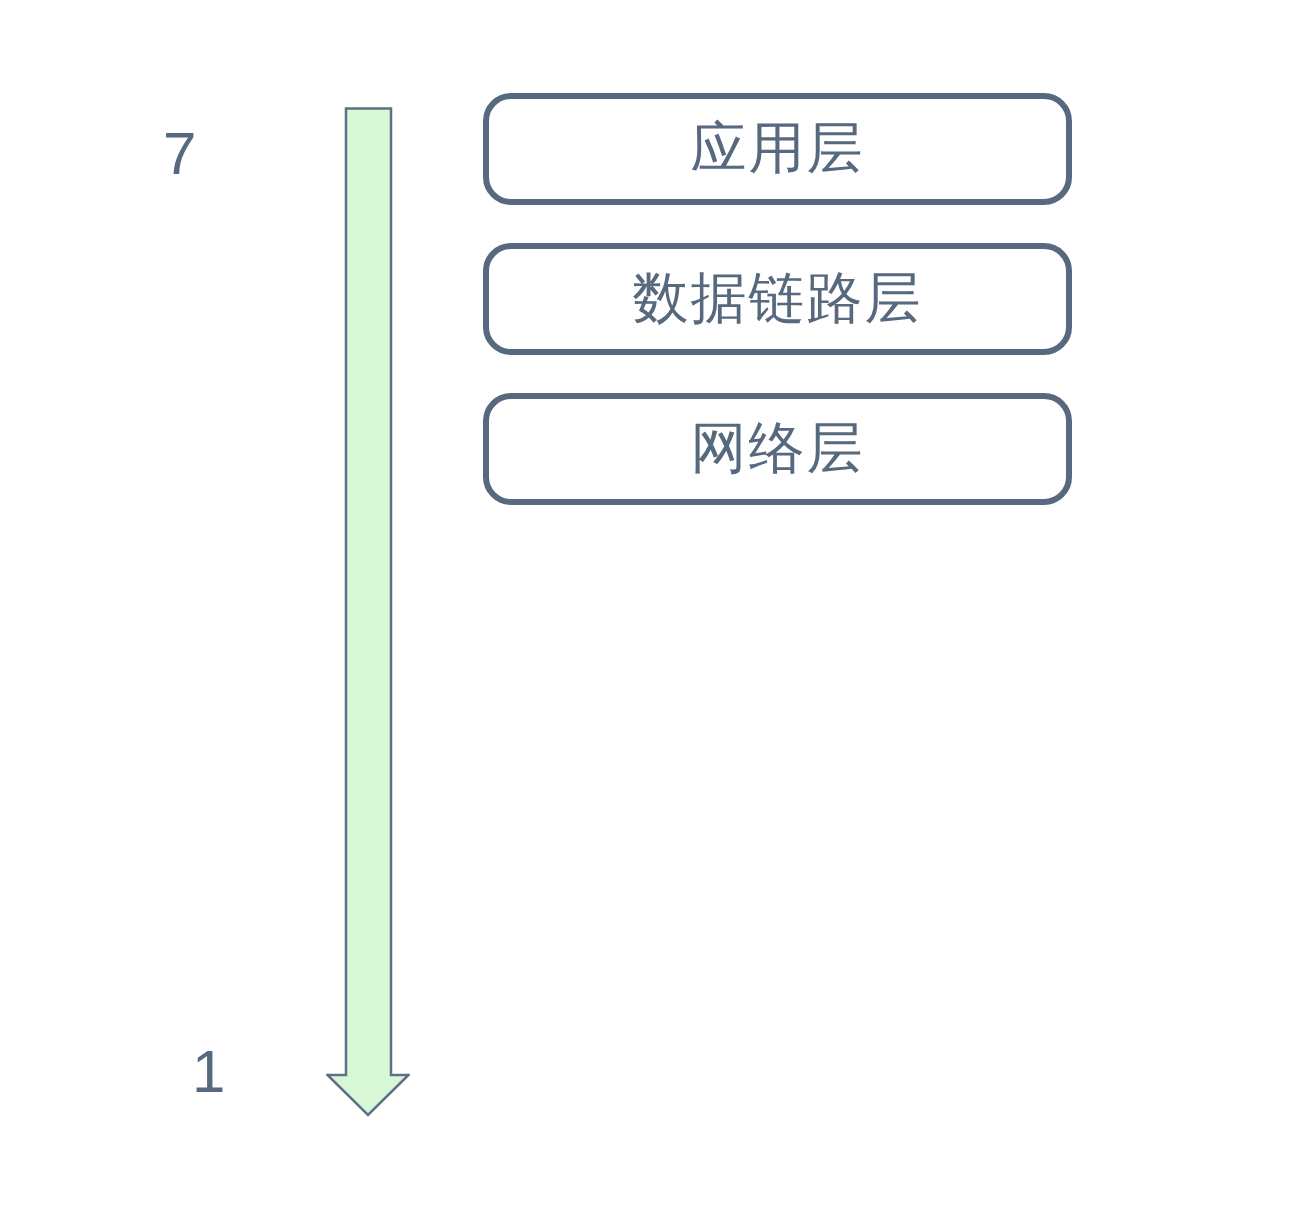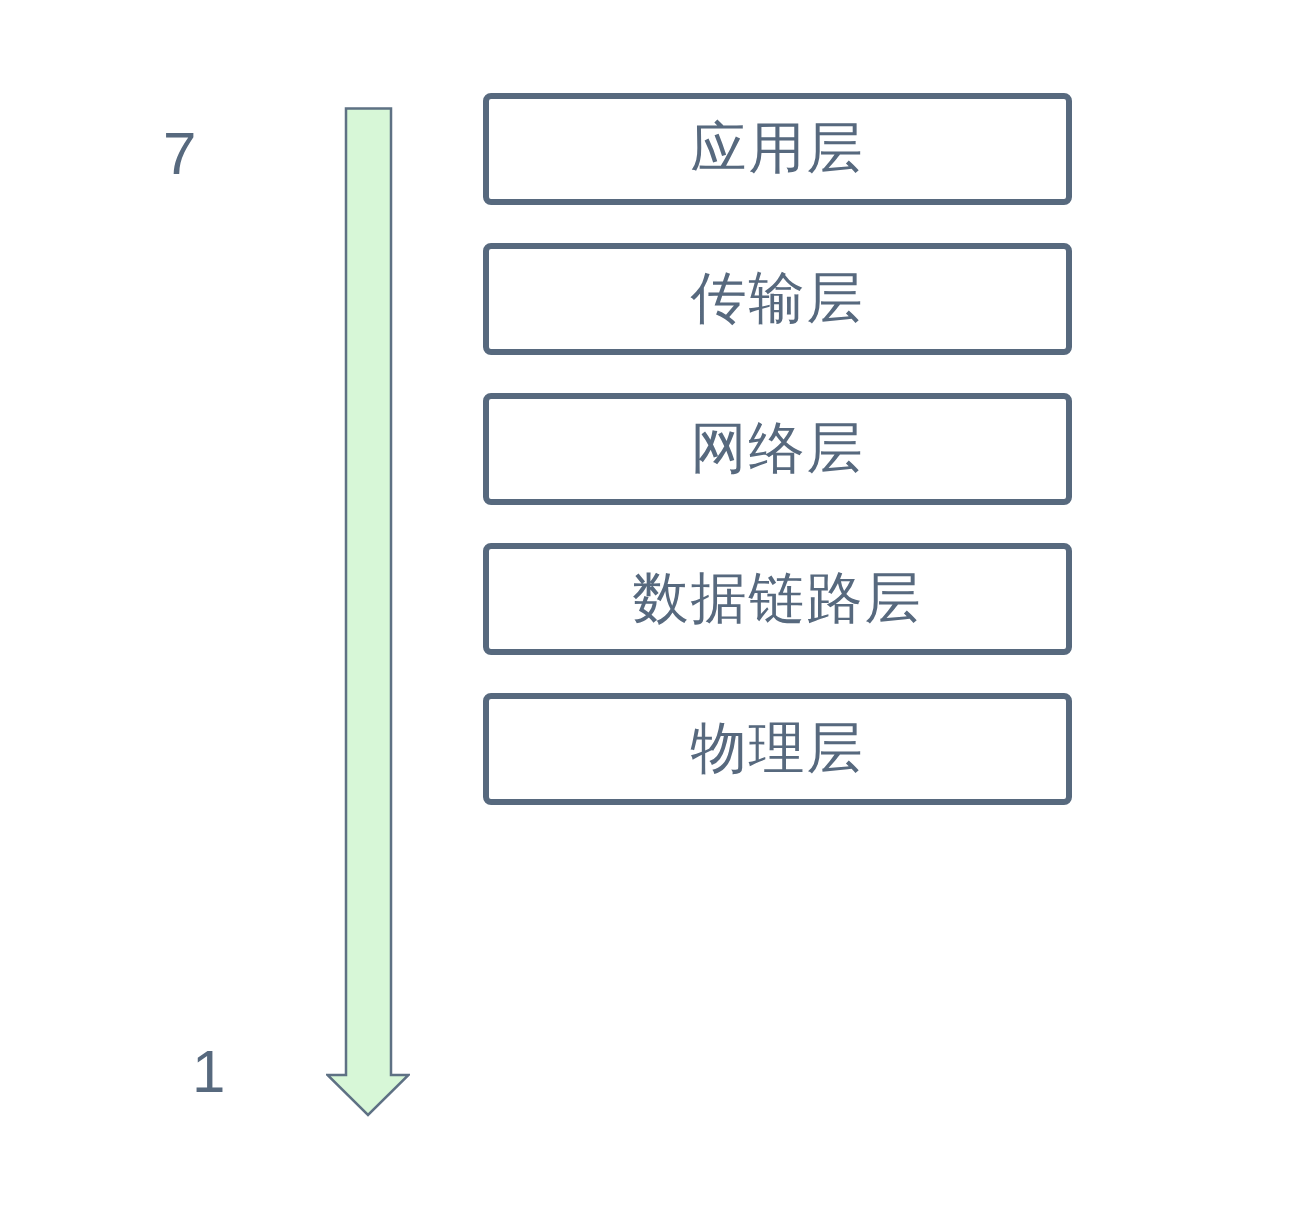--- a/index.html
+++ b/index.html
@@ -52,21 +52,21 @@
     top: 93px;
     width: 589px;
     display: flex;
     flex-direction: column;
     gap: 38px;
   }
   .layer-box {
     height: 112px;
     box-sizing: border-box;
     border: 6px solid var(--box_border, #57697e);
-    border-radius: 8px;
+    border-radius: 28px;
     background: #ffffff;
     display: flex;
     align-items: center;
     justify-content: center;
     font-family: Liberation Mono, monospace;
   }
   .layer-box span {
     font-size: 56px;
     letter-spacing: 2px;
     color: var(--box_text, #57697e);
@@ -83,26 +83,20 @@
 
   <svg class="arrow" viewBox="0 0 84 1010" xmlns="http://www.w3.org/2000/svg">
     <polygon points="20,1.5 65,1.5 65,968 82.5,968 42,1008 1.5,968 20,968"></polygon>
   </svg>
 
   <div class="stack">
     <div class="layer-box">
       <span>应用层</span>
     </div>
     <div class="layer-box">
-      <span>传输层</span>
+      <span>数据链路层</span>
     </div>
     <div class="layer-box">
       <span>网络层</span>
-    </div>
-    <div class="layer-box">
-      <span>数据链路层</span>
-    </div>
-    <div class="layer-box">
-      <span>物理层</span>
     </div>
   </div>
 
 </div>
 
 </body></html>

